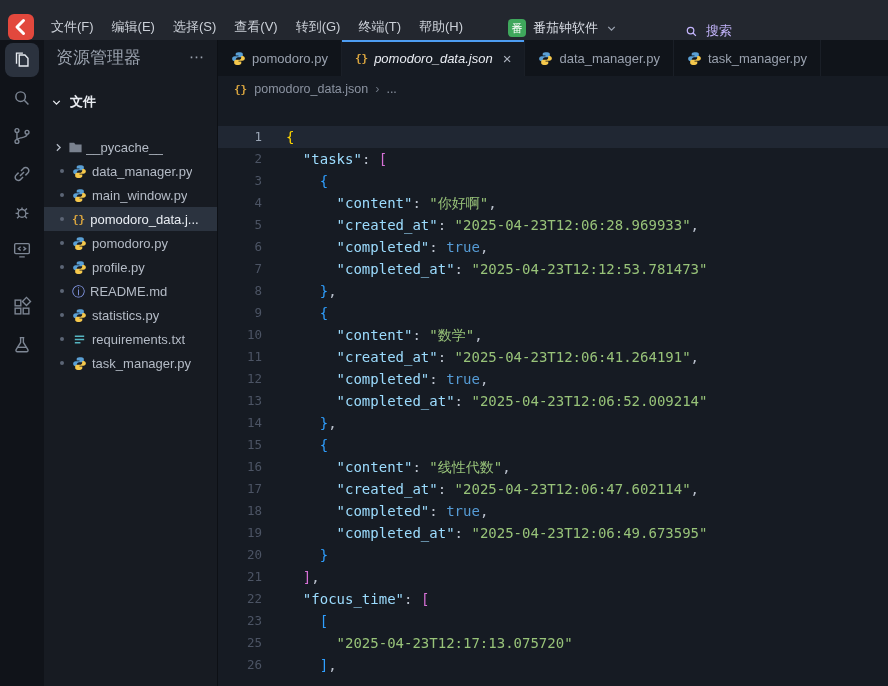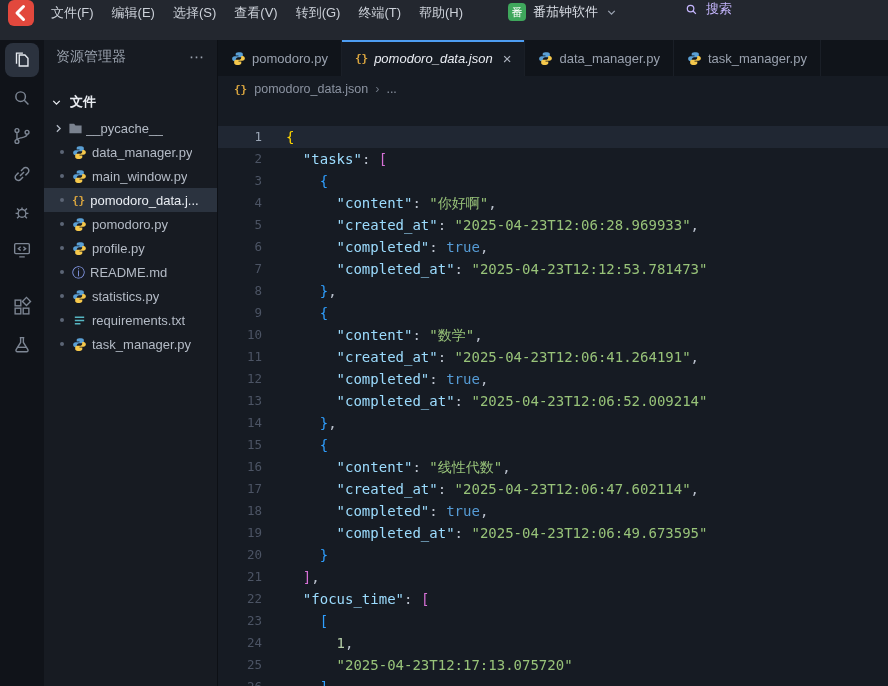--- a/index.html
+++ b/index.html
@@ -1,21 +1,21 @@
 <!DOCTYPE html>
 <html><head>
 <meta charset="utf-8">
 <style>
   * { margin:0; padding:0; box-sizing:border-box; }
   html,body { width:888px; height:686px; overflow:hidden; background:#161b23;
     font-family:"Liberation Sans", sans-serif; }
   .window{width:888px;height:686px;display:flex;flex-direction:column;background:#161b23;}
 
   
-  .titlebar{height:40px;flex:none;background:#23272f;display:flex;align-items:flex-start;padding-left:8px;}
+  .titlebar{height:40px;flex:none;background:#23272f;display:flex;align-items:flex-end;padding-left:8px;}
   .app-logo{width:26px;height:26px;margin-right:8px;flex:none;display:flex;}
   .menubar{display:flex;align-items:center;}
   .menu-item{padding:0 9px;height:26px;line-height:26px;font-size:13px;color:#ccd1d9;border-radius:5px;cursor:default;}
   .command-center{display:flex;align-items:center;gap:7px;margin-left:26px;padding:3px 10px;border-radius:6px;}
   .app-badge{width:18px;height:18px;background:#3fa75c;border-radius:4px;color:#fff;font-size:11px;display:flex;align-items:center;justify-content:center;flex:none;}
   .cc-title{font-size:13px;color:#d8dce4;}
   .cc-chev{color:#9aa2b0;display:flex;}
   .title-search{display:flex;align-items:center;gap:7px;margin-left:56px;color:#c4b5fd;font-size:13px;}
 
   
@@ -23,24 +23,24 @@
 
   
   .activitybar{width:44px;flex:none;background:#101319;display:flex;flex-direction:column;align-items:center;padding-top:3px;gap:4px;}
   .act-item{width:34px;height:34px;border-radius:8px;display:flex;align-items:center;justify-content:center;color:#7d8694;flex:none;}
   .act-item.active{background:#2b323e;color:#e6eaf0;}
   .act-item.gap{margin-top:19px;}
 
   
   .sidebar{width:174px;flex:none;background:#171b22;display:flex;flex-direction:column;font-size:13px;border-right:1px solid #0d1015;}
   .sidebar-header{height:34px;flex:none;display:flex;align-items:center;padding:0 12px;}
-  .sh-title{flex:1;color:#9aa2ae;font-size:14px;}
+  .sh-title{flex:1;color:#9aa2ae;font-size:17px;}
   .sh-more{color:#9aa2ae;font-size:15px;letter-spacing:1px;cursor:default;}
   .section-header{height:24px;flex:none;margin-top:16px;display:flex;align-items:center;gap:7px;padding:0 6px;color:#e9ecf1;font-weight:700;}
-  .tree{margin-top:2px;text-align:center;}
+  .tree{margin-top:21px;text-align:center;}
   .tree-row{height:24px;display:flex;align-items:center;gap:5px;color:#b4bbc6;padding-left:16px;cursor:default;}
   .tree-row.folder{padding-left:8px;gap:3px;}
   .tree-row .dot{width:4px;height:4px;border-radius:50%;background:#5c6575;flex:none;margin-right:3px;}
   .tree-row .label{white-space:nowrap;overflow:hidden;}
   .tree-row.selected{background:#2b333f;color:#e9edf3;}
   .icon{display:inline-flex;align-items:center;justify-content:center;}
 
   
   .editor{flex:1;display:flex;flex-direction:column;min-width:0;background:#161b23;}
   .tabstrip{height:36px;flex:none;background:#10141a;display:flex;}
@@ -366,21 +366,20 @@
             <div class="code-line"><span class="ln">14</span><span class="code-text"><span class="tk-p">    </span><span class="tk-l3">}</span><span class="tk-p">,</span></span></div>
             <div class="code-line"><span class="ln">15</span><span class="code-text"><span class="tk-p">    </span><span class="tk-l3">{</span></span></div>
             <div class="code-line"><span class="ln">16</span><span class="code-text"><span class="tk-p">      </span><span class="tk-k">"content"</span><span class="tk-p">: </span><span class="tk-s">"线性代数"</span><span class="tk-p">,</span></span></div>
             <div class="code-line"><span class="ln">17</span><span class="code-text"><span class="tk-p">      </span><span class="tk-k">"created_at"</span><span class="tk-p">: </span><span class="tk-s">"2025-04-23T12:06:47.602114"</span><span class="tk-p">,</span></span></div>
             <div class="code-line"><span class="ln">18</span><span class="code-text"><span class="tk-p">      </span><span class="tk-k">"completed"</span><span class="tk-p">: </span><span class="tk-b">true</span><span class="tk-p">,</span></span></div>
             <div class="code-line"><span class="ln">19</span><span class="code-text"><span class="tk-p">      </span><span class="tk-k">"completed_at"</span><span class="tk-p">: </span><span class="tk-s">"2025-04-23T12:06:49.673595"</span></span></div>
             <div class="code-line"><span class="ln">20</span><span class="code-text"><span class="tk-p">    </span><span class="tk-l3">}</span></span></div>
             <div class="code-line"><span class="ln">21</span><span class="code-text"><span class="tk-p">  </span><span class="tk-l2">]</span><span class="tk-p">,</span></span></div>
             <div class="code-line"><span class="ln">22</span><span class="code-text"><span class="tk-p">  </span><span class="tk-k">"focus_time"</span><span class="tk-p">: </span><span class="tk-l2">[</span></span></div>
             <div class="code-line"><span class="ln">23</span><span class="code-text"><span class="tk-p">    </span><span class="tk-l3">[</span></span></div>
-            <div class="code-line"><span class="ln">24</span><span class="code-text"><span class="tk-p">      </span><span class="tk-n">1</span><span class="tk-p">,</span></span></div>
             <div class="code-line"><span class="ln">25</span><span class="code-text"><span class="tk-p">      </span><span class="tk-s">"2025-04-23T12:17:13.075720"</span></span></div>
             <div class="code-line"><span class="ln">26</span><span class="code-text"><span class="tk-p">    </span><span class="tk-l3">]</span><span class="tk-p">,</span></span></div>
           </div>
       </div>
     </section>
 
   </div>
 </div>
 
 </body></html>

